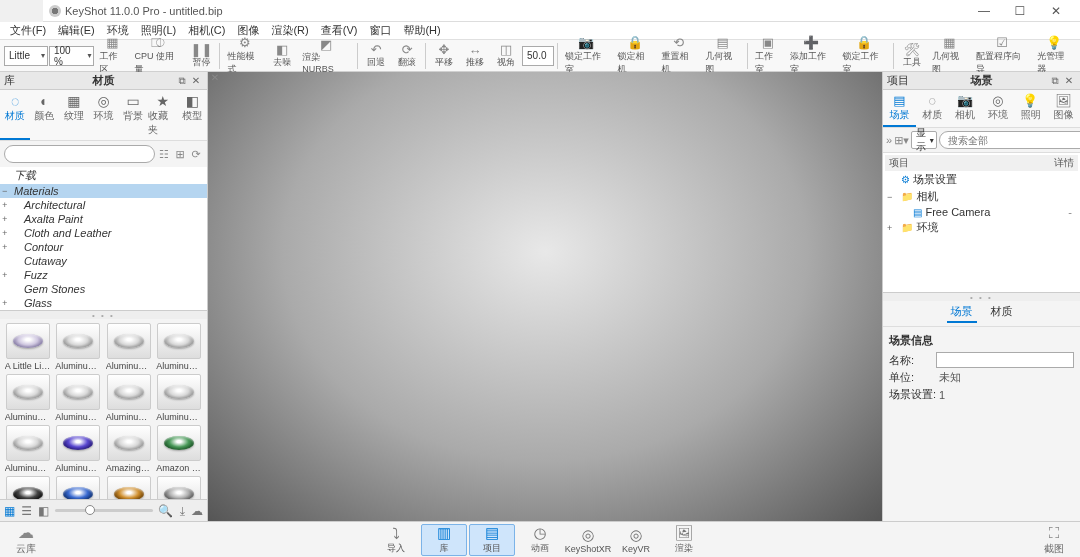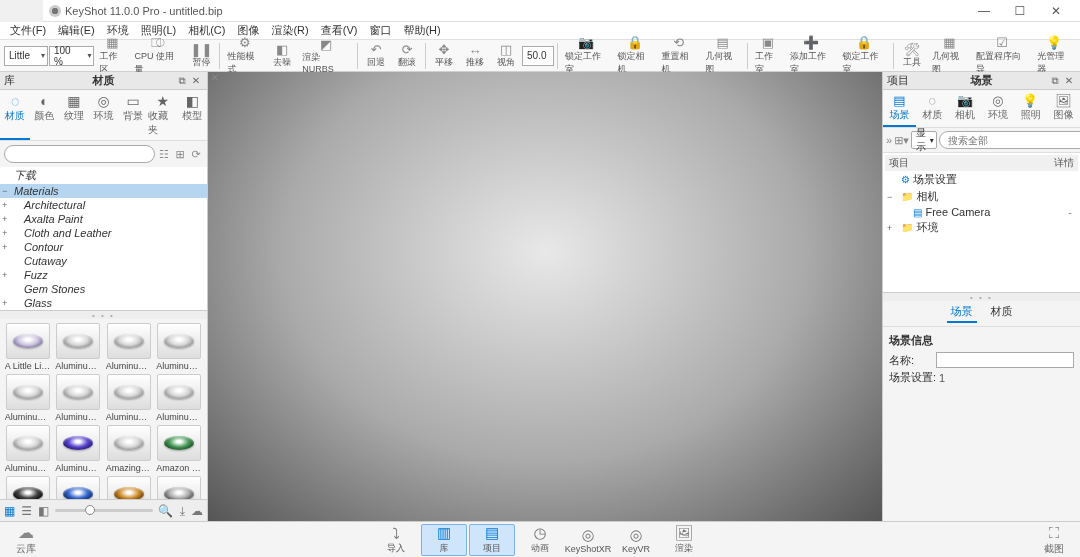--- a/index.html
+++ b/index.html
@@ -461,20 +461,24 @@
         <div class="st active">场景</div>
         <div class="st">材质</div>
       </div>
     <div class="info">
       <div class="ititle">场景信息</div>
       <div class="irow">
           <span class="ilbl">名称:</span>
           <input value="" style="">
         </div>
       <div class="irow">
+          <span class="ilbl">单位:</span>
+          <span class="ival">未知</span>
+        </div>
+      <div class="irow">
           <span class="ilbl">场景设置:</span>
           <span class="ival">1</span>
         </div>
     </div>
   </div>
 </div>
 
 <div class="bottom">
   <div class="cloud">
     <span class="cico">☁</span>

